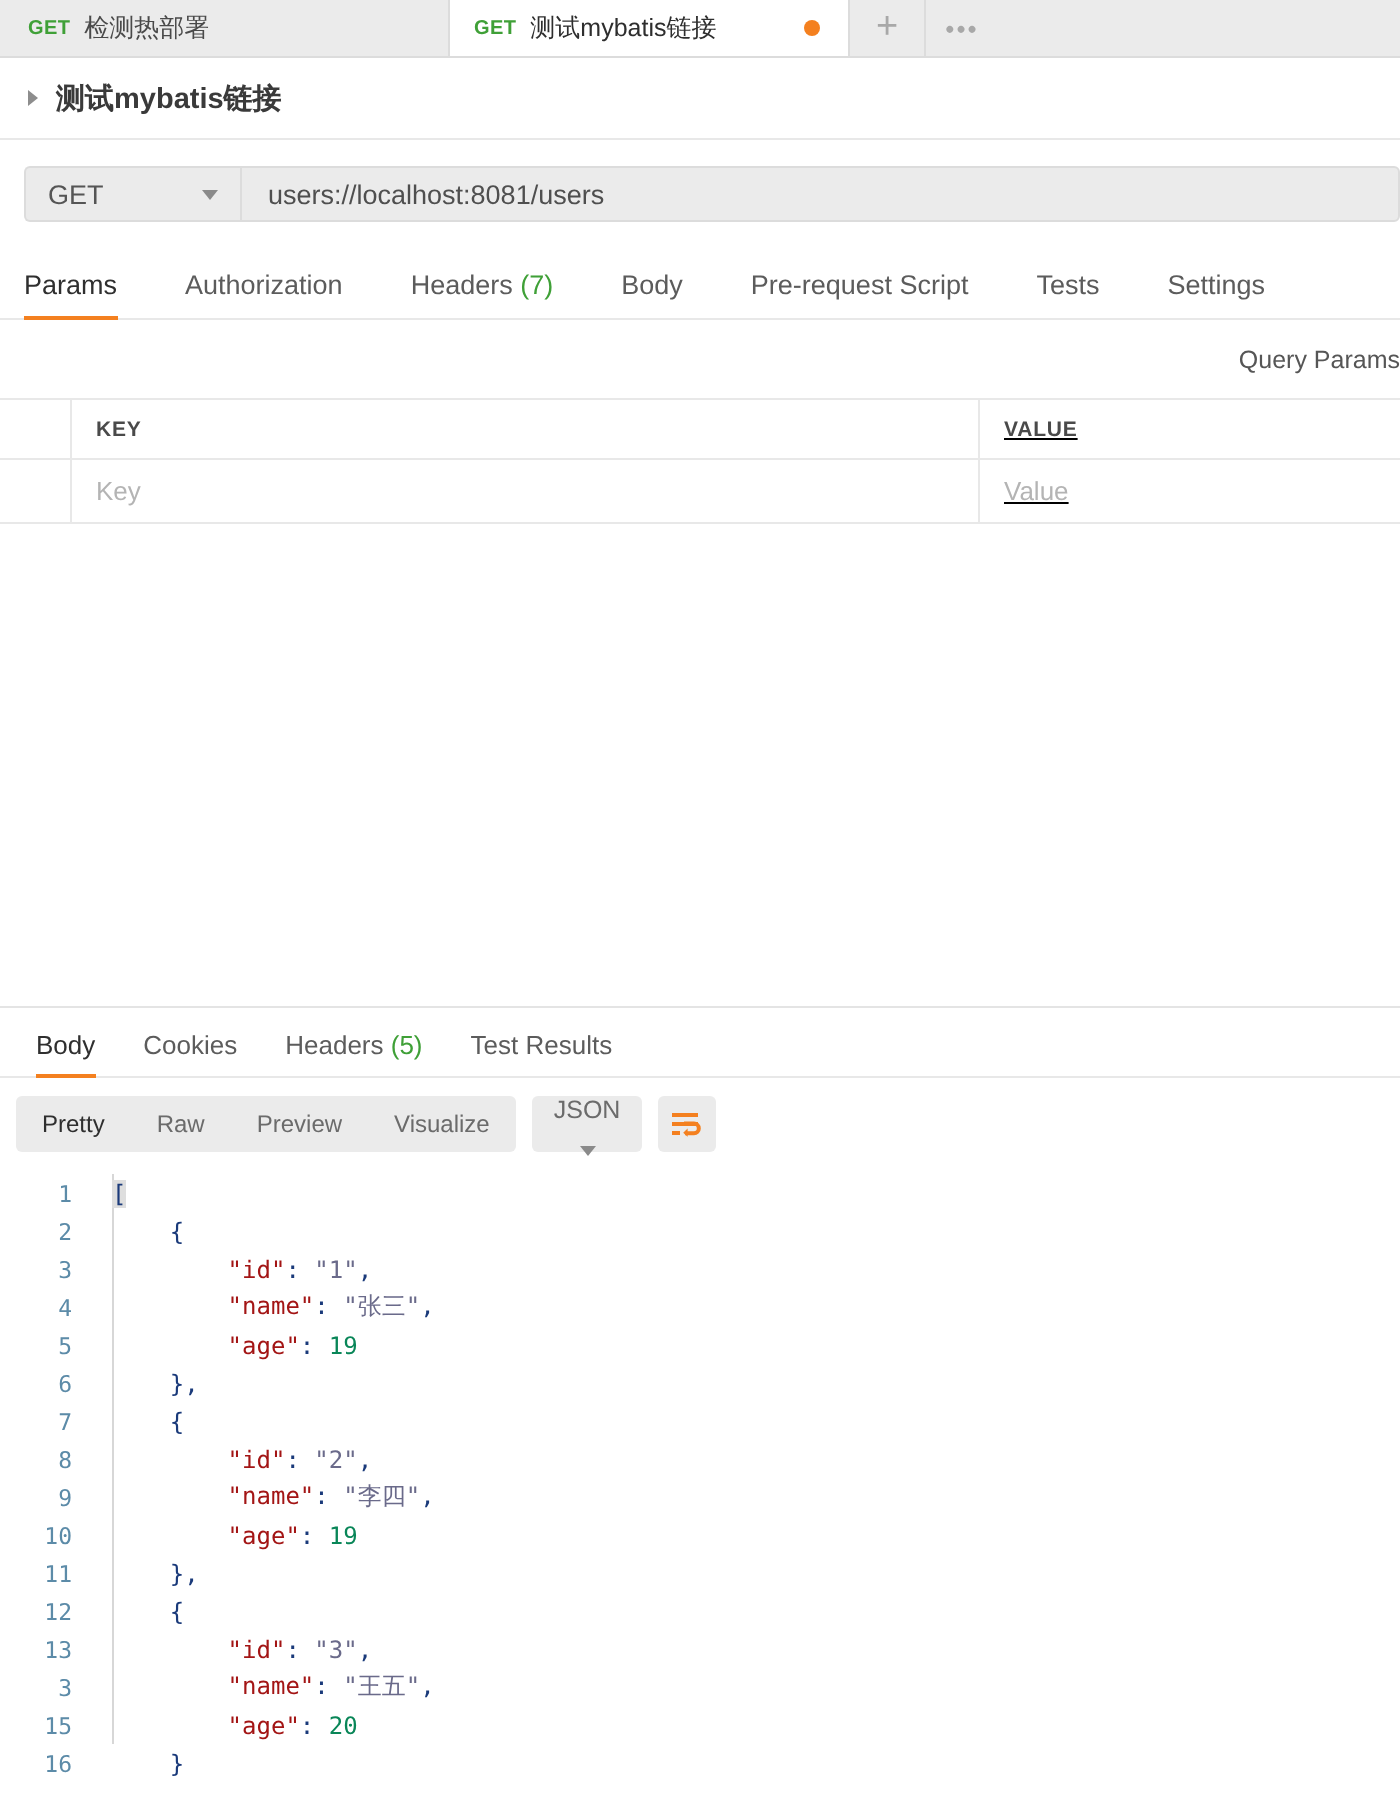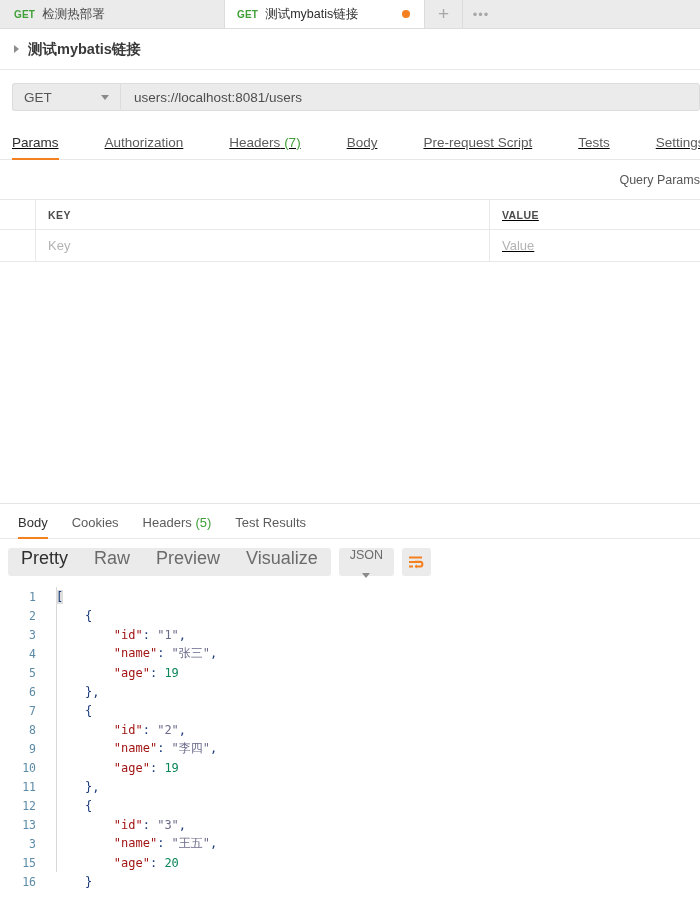--- a/index.html
+++ b/index.html
@@ -69,22 +69,22 @@
   }
   .urlbox {
     flex: 1; background: #ebebeb; border: 1px solid #dcdcdc;
     border-radius: 0 3px 3px 0; display: flex; align-items: center;
     padding: 0 13px; font-size: 13.5px; color: #4f4f4f; cursor: text;
     border-left: 1px solid #dcdcdc;
   }
 
   
   .reqtabs {
-    display: flex; align-items: flex-end; gap: 16px; padding: 0 12px;
-    border-bottom: 1px solid #e8e8e8; height: 36px; min-height:36px;text-decoration:underline;
+    display: flex; align-items: flex-end; gap: 4px; padding: 0 12px;
+    border-bottom: 1px solid #e8e8e8; height: 36px; min-height:36px;
   }
   .rqt {
     font-size: 13.5px; color: #5c5c5c; padding: 0 14px 9px 0; margin-right: 16px;
     cursor: pointer; position: relative; white-space: nowrap;
   }
   .rqt:first-child { padding-left: 0; }
   .rqt.on { color: #2f2f2f; }
   .rqt.on::after {
     content: ""; position: absolute; left: 0; right: 14px; bottom: -1px;
     height: 2px; background: #f4801f;
@@ -119,21 +119,21 @@
   .rst.on::after {
     content: ""; position: absolute; left: 0; right: 0; bottom: -1px;
     height: 2px; background: #f4801f;
   }
 
   .viewbar { display: flex; align-items: center; padding: 9px 0 9px 8px; gap: 8px; height:46px;}
   .segset {
     display: flex; background: #ebebeb; border-radius: 3px; height: 28px; align-items: stretch;
   }
   .seg {
-    display: flex; padding: 0 13px; font-size: 18px;
+    display: flex; align-items: center; padding: 0 13px; font-size: 12px;
     color: #6b6b6b; cursor: pointer; border-radius: 3px;
   }
   .seg.on { color: #2f2f2f; }
   .fmtsel {
     display: flex; align-items: center; gap: 11px; background: #ebebeb;
     border-radius: 3px; height: 28px; padding: 0 11px; font-size: 12.5px;
     color: #6b6b6b; cursor: pointer; flex-direction: column;
   }
   .wrapbtn {
     width: 29px; height: 28px; background: #ebebeb; border-radius: 3px;

